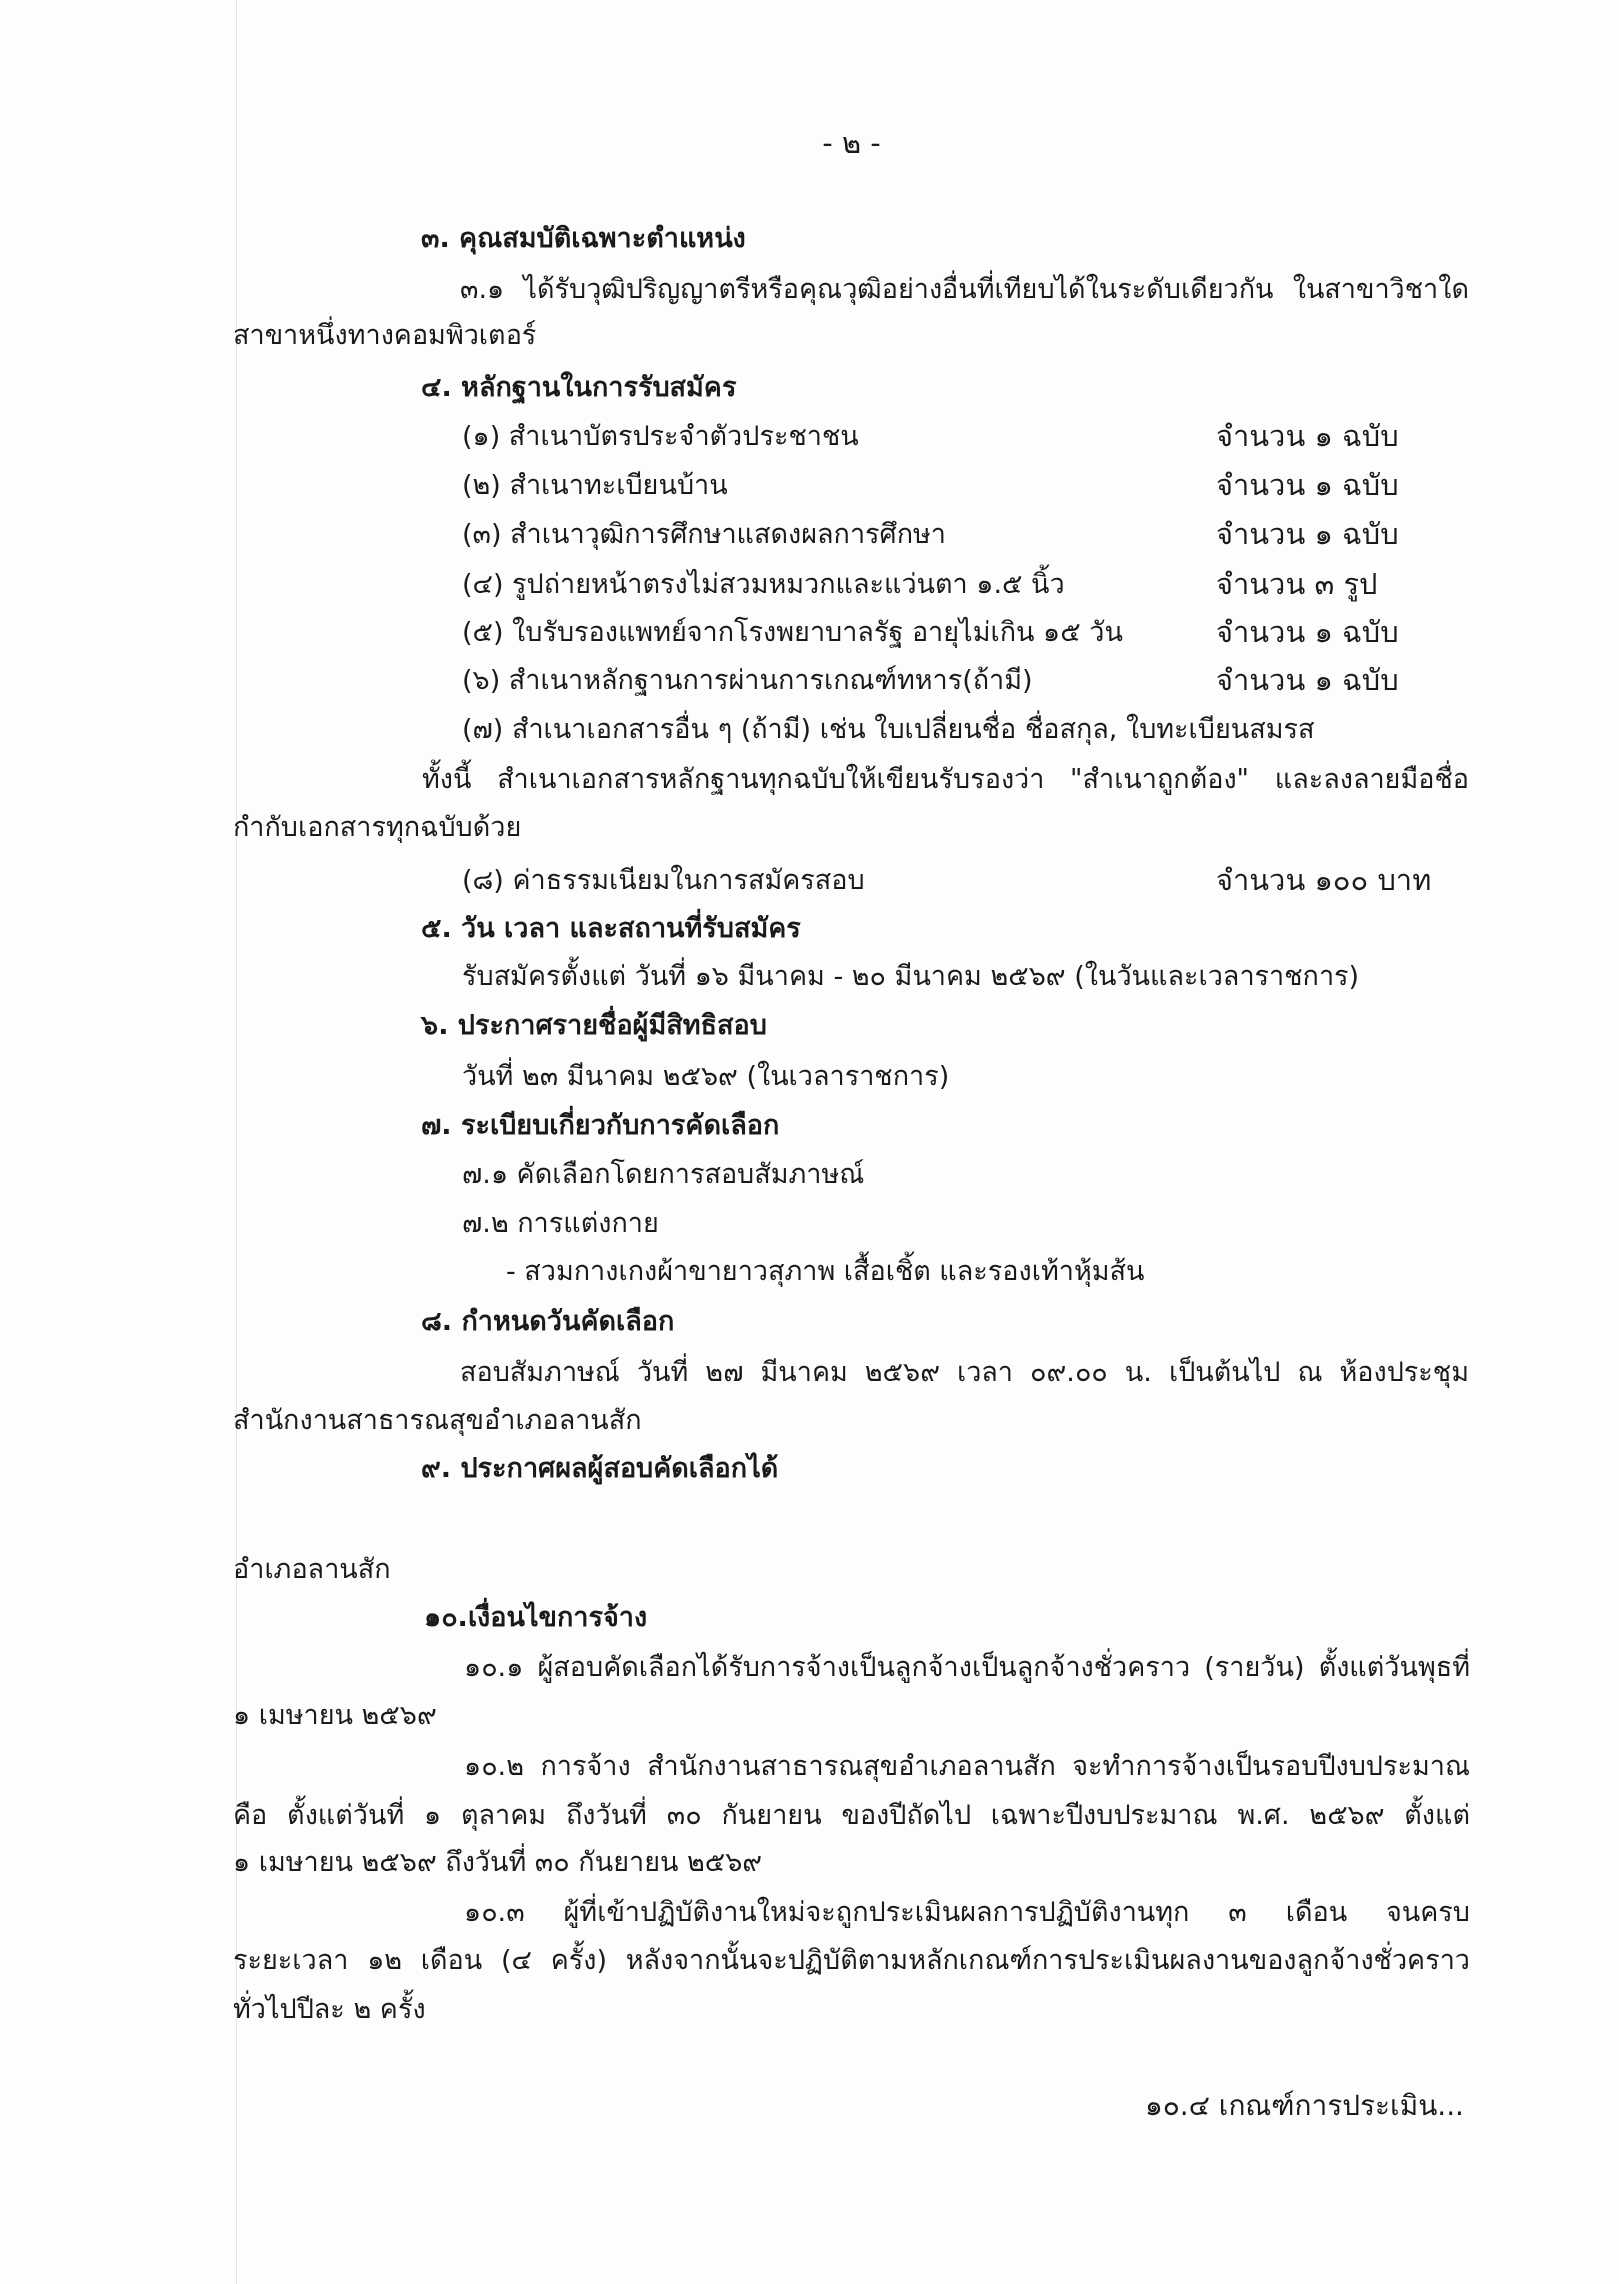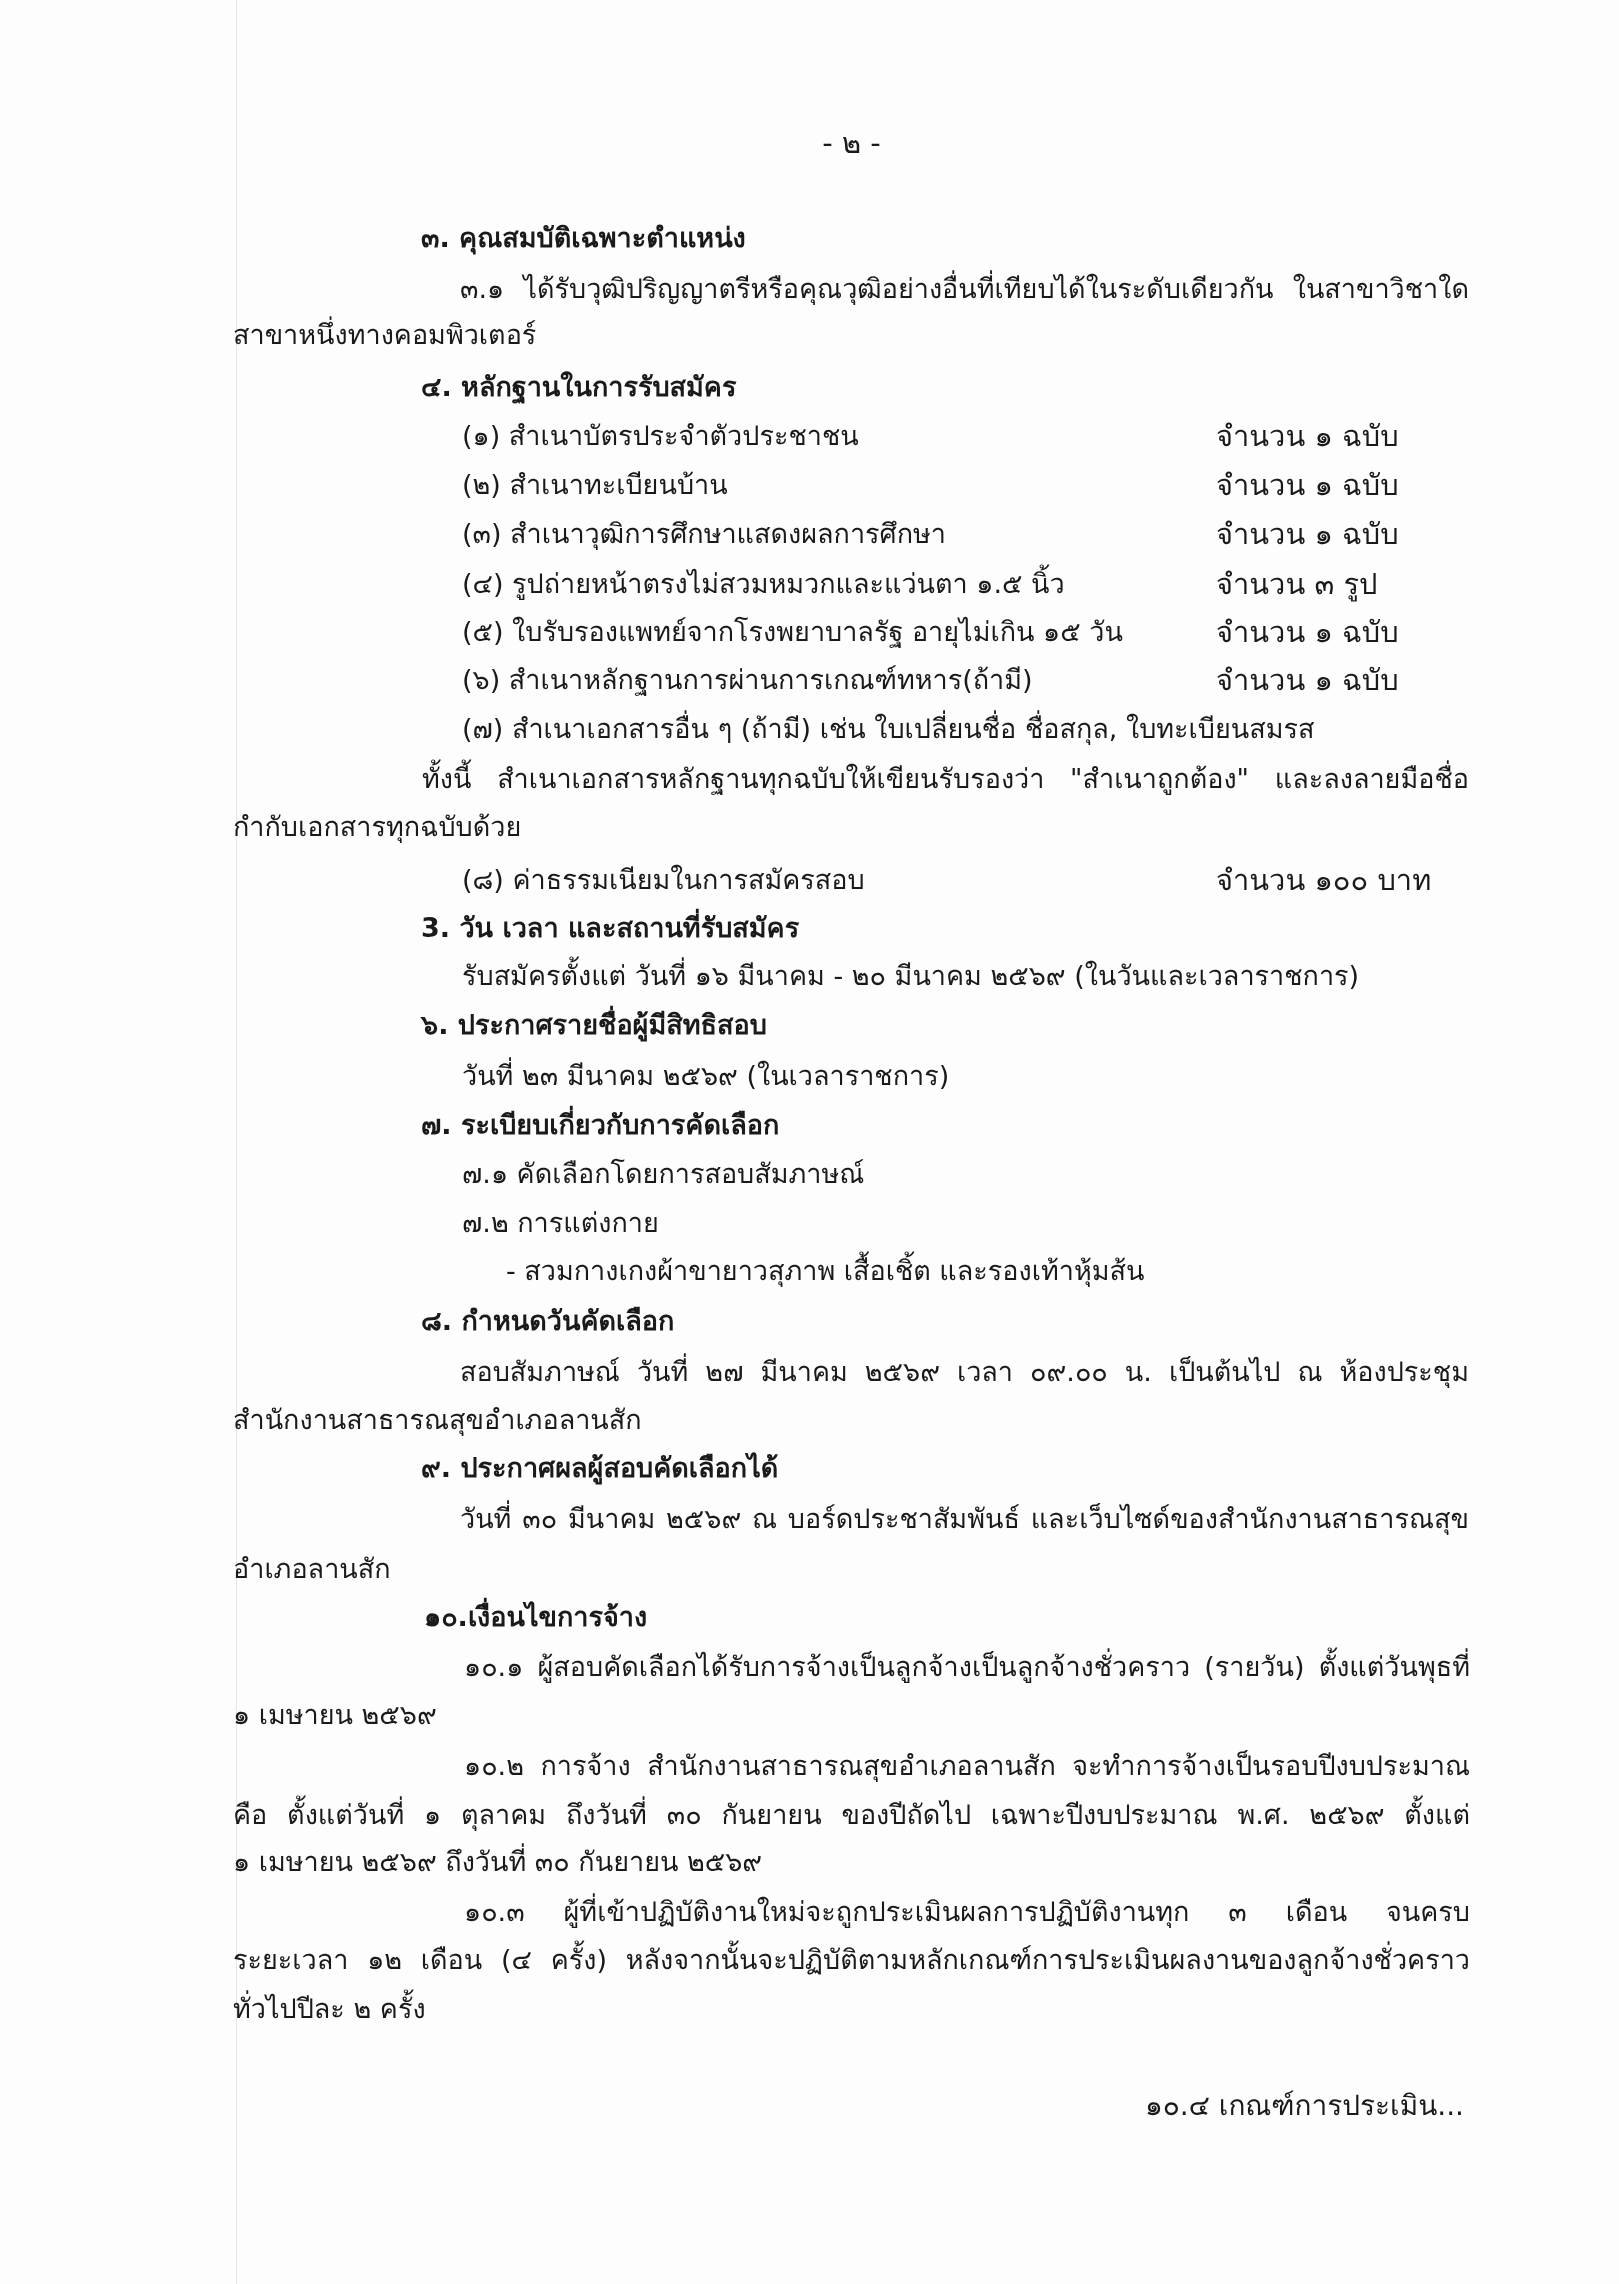--- a/index.html
+++ b/index.html
@@ -110,37 +110,36 @@
 
     <div class="ln" style="left:462px; top:706px;">(๗) สำเนาเอกสารอื่น ๆ (ถ้ามี) เช่น ใบเปลี่ยนชื่อ ชื่อสกุล, ใบทะเบียนสมรส</div>
   </div>
 
   <div class="ln just" style="left:422px; top:756px; width:1047px;">ทั้งนี้ สำเนาเอกสารหลักฐานทุกฉบับให้เขียนรับรองว่า "สำเนาถูกต้อง" และลงลายมือชื่อ</div>
   <div class="ln" style="left:233px; top:804px;">กำกับเอกสารทุกฉบับด้วย</div>
 
   <div class="ln" style="left:462px; top:857px;">(๘) ค่าธรรมเนียมในการสมัครสอบ</div>
   <div class="qty" style="top:857px;">จำนวน ๑๐๐ บาท</div>
 
-  <div class="ln bold" style="left:421px; top:905px;">3. วัน เวลา และสถานที่รับสมัคร</div>
+  <div class="ln bold" style="left:421px; top:905px;">๕. วัน เวลา และสถานที่รับสมัคร</div>
   <div class="ln" style="left:462px; top:953px;">รับสมัครตั้งแต่ วันที่ ๑๖ มีนาคม - ๒๐ มีนาคม ๒๕๖๙ (ในวันและเวลาราชการ)</div>
 
   <div class="ln bold" style="left:421px; top:1002px;">๖. ประกาศรายชื่อผู้มีสิทธิสอบ</div>
   <div class="ln" style="left:462px; top:1053px;">วันที่ ๒๓ มีนาคม ๒๕๖๙ (ในเวลาราชการ)</div>
 
   <div class="ln bold" style="left:421px; top:1102px;">๗. ระเบียบเกี่ยวกับการคัดเลือก</div>
   <div class="ln" style="left:462px; top:1151px;">๗.๑ คัดเลือกโดยการสอบสัมภาษณ์</div>
   <div class="ln" style="left:462px; top:1200px;">๗.๒ การแต่งกาย</div>
   <div class="ln" style="left:500px; top:1248px;margin-left:6px;">- สวมกางเกงผ้าขายาวสุภาพ เสื้อเชิ้ต และรองเท้าหุ้มส้น</div>
 
   <div class="ln bold" style="left:421px; top:1298px;">๘. กำหนดวันคัดเลือก</div>
   <div class="ln just-indent" style="left:460px; top:1349px;">สอบสัมภาษณ์ วันที่ ๒๗ มีนาคม ๒๕๖๙ เวลา ๐๙.๐๐ น. เป็นต้นไป ณ ห้องประชุม</div>
   <div class="ln" style="left:233px; top:1397px;">สำนักงานสาธารณสุขอำเภอลานสัก</div>
 
   <div class="ln bold" style="left:421px; top:1445px;">๙. ประกาศผลผู้สอบคัดเลือกได้</div>
-  <div class="ln just-indent" style="left:460px; top:1496px;">วันที่ ๓๐ มีนาคม ๒๕๖๙ ณ บอร์ดประชาสัมพันธ์ และเว็บไซด์ของสำนักงานสาธารณสุข</div>
   <div class="ln" style="left:233px; top:1546px;">อำเภอลานสัก</div>
 
   <div class="ln bold" style="left:424px; top:1594px;">๑๐.เงื่อนไขการจ้าง</div>
   <div class="ln just-indent" style="left:464px; top:1644px; width:1006px;">๑๐.๑ ผู้สอบคัดเลือกได้รับการจ้างเป็นลูกจ้างเป็นลูกจ้างชั่วคราว (รายวัน) ตั้งแต่วันพุธที่</div>
   <div class="ln" style="left:233px; top:1692px;">๑ เมษายน ๒๕๖๙</div>
 
   <div class="ln just-indent" style="left:464px; top:1743px; width:1006px;">๑๐.๒ การจ้าง สำนักงานสาธารณสุขอำเภอลานสัก จะทำการจ้างเป็นรอบปีงบประมาณ</div>
   <div class="ln just" style="left:233px; top:1792px;">คือ ตั้งแต่วันที่ ๑ ตุลาคม ถึงวันที่ ๓๐ กันยายน ของปีถัดไป เฉพาะปีงบประมาณ พ.ศ. ๒๕๖๙ ตั้งแต่</div>
   <div class="ln" style="left:233px; top:1839px;">๑ เมษายน ๒๕๖๙ ถึงวันที่ ๓๐ กันยายน ๒๕๖๙</div>
 

